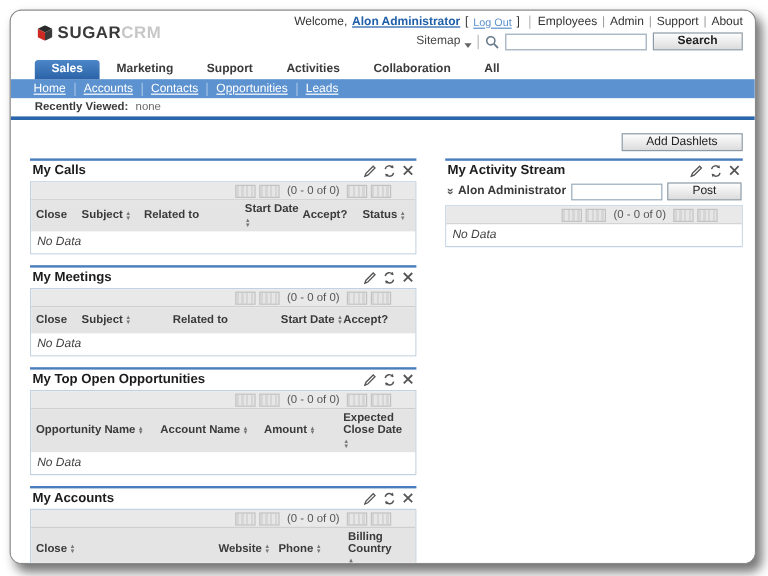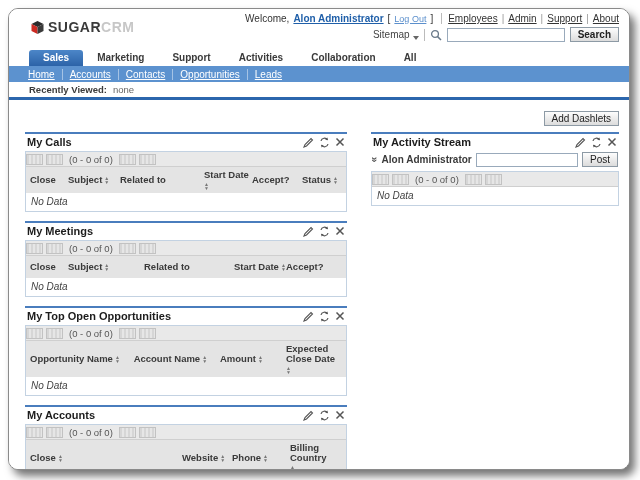--- a/index.html
+++ b/index.html
@@ -10,33 +10,33 @@
     box-shadow:5px 6px 9px rgba(0,0,0,0.55);
     overflow:hidden;
   }
   
   .topbar { height:40px; background:#fff; position:relative; }
   .logo { position:absolute; left:22px; top:10px; display:flex; align-items:center; gap:4px; }
   .logo-text { font-size:14px; font-weight:bold; letter-spacing:.5px; color:#3a3a3a;text-align:center; }
   .logo-text .crm { color:#c7c7c7; }
   .top-right { position:absolute; right:10px; top:4px; text-align:right; font-size:10px; color:#333; }
   .welcome-row { display:flex; align-items:center; justify-content:flex-end; gap:4px; padding-bottom:3px; }
-  .welcome-row a, .hdr-link { color:#333; text-decoration:underline; cursor:pointer; }
+  .welcome-row a, .hdr-link { color:#333; cursor:pointer; }
   .user-link { color:#1f5fa9; font-weight:bold; text-decoration:underline; cursor:pointer; }
   .logout-link { color:#5b8fcc; text-decoration:underline; cursor:pointer; font-size:9px; }
   .hdr-links { display:flex; gap:4px; align-items:center; border-left:1px solid #bbb; padding-left:6px; margin-left:4px; }
   .hdr-sep { color:#999; text-decoration:none; }
   .search-row { display:flex; align-items:center; justify-content:flex-end; gap:5px; }
   .sitemap { display:flex; align-items:flex-end; gap:3px; cursor:pointer; color:#444; }
   .caret { width:0; height:0; border-left:3px solid transparent; border-right:3px solid transparent; border-top:4px solid #666; }
   .vsep { width:1px; height:12px; background:#bbb; }
   .search-input { width:118px; height:14px; border:1px solid #9ab; font-size:10px; padding:0 2px; }
   .btn {
     font-size:10px; color:#222; background:linear-gradient(#fdfdfd,#dcdcdc);
-    border:1px solid #8d9aa5; padding:1px 7px; cursor:pointer; font-family:"Liberation Sans",sans-serif;
+    border:1px solid #8d9aa5; padding:1px 20px; cursor:pointer; font-family:"Liberation Sans",sans-serif;
   }
   .btn-bold { font-weight:bold; }
   
   .tabbar { height:17px; background:#fff; padding-left:20px; display:flex; align-items:flex-end; }
   .tab { font-size:10px; font-weight:bold; color:#3a3a3a; padding:2px 14px 3px; cursor:pointer; }
   .tab.active { background:linear-gradient(#4c86c8,#2c63a8); color:#fff; border-radius:3px 3px 0 0; }
   .subnav { height:16px; background:#5c92cf; display:flex; align-items:center; padding-left:12px; }
   .subnav-item { color:#fff; font-size:10px; padding:0 7px; cursor:pointer; border-right:1px solid rgba(255,255,255,.45);text-decoration:underline; }
   .subnav-item:last-child { border-right:none;text-align:center; }
   .recently { height:15px; display:flex; align-items:center; padding-left:20px; font-size:9.5px; background:#fff; }
@@ -49,21 +49,21 @@
   .cols { display:flex; gap:24px; align-items:flex-start; }
   .col-left { width:332px; }
   .col-right { width:248px; }
   
   .dashlet { border-top:2px solid #4a7dbd; margin-bottom:9px; }
   .dash-head { display:flex; align-items:center; justify-content:space-between; padding:2px 1px 3px 2px; }
   .dash-title { font-size:11px; font-weight:bold; color:#1c1c1c; }
   .dash-icons { display:flex; gap:5px; align-items:center; }
   .dico { width:11px; height:11px; cursor:pointer; display:inline-flex; }
   .tablebox { border:1px solid #c3d2e2; }
-  .pagbar { background:#e9e9e9; border-bottom:1px solid #cfcfcf; height:15px; display:flex; align-items:center; gap:3px; padding-right:4px; }
+  .pagbar { background:#e9e9e9; border-bottom:1px solid #cfcfcf; height:15px; display:flex; align-items:center; justify-content:flex-end; gap:3px; padding-right:20px; }
   .pgbtn { width:17px; height:11px; cursor:default;
     background:repeating-linear-gradient(90deg,#d6d6d6 0 2px,#e6e6e6 2px 4px);
     border:1px solid #c2c2c2; }
   .pgtext { font-size:9.5px; color:#555; padding:0 3px; }
   .thead { background:#e4e4e4; display:flex; align-items:center; padding:3px 4px; min-height:22px; }
   .th { font-size:9.5px; font-weight:bold; color:#3a3a3a; line-height:10px; display:flex; align-items:center; flex-wrap:wrap; gap:2px; }
   .sort { display:inline-flex; flex-direction:column; line-height:4px; font-size:5px; color:#777; cursor:pointer; }
   .nodata { background:#fff; font-size:10px; font-style:italic; color:#444; padding:3px 5px 4px; }
   
   .post-row { display:flex; align-items:center; gap:4px; padding:1px 1px 4px 1px; }

